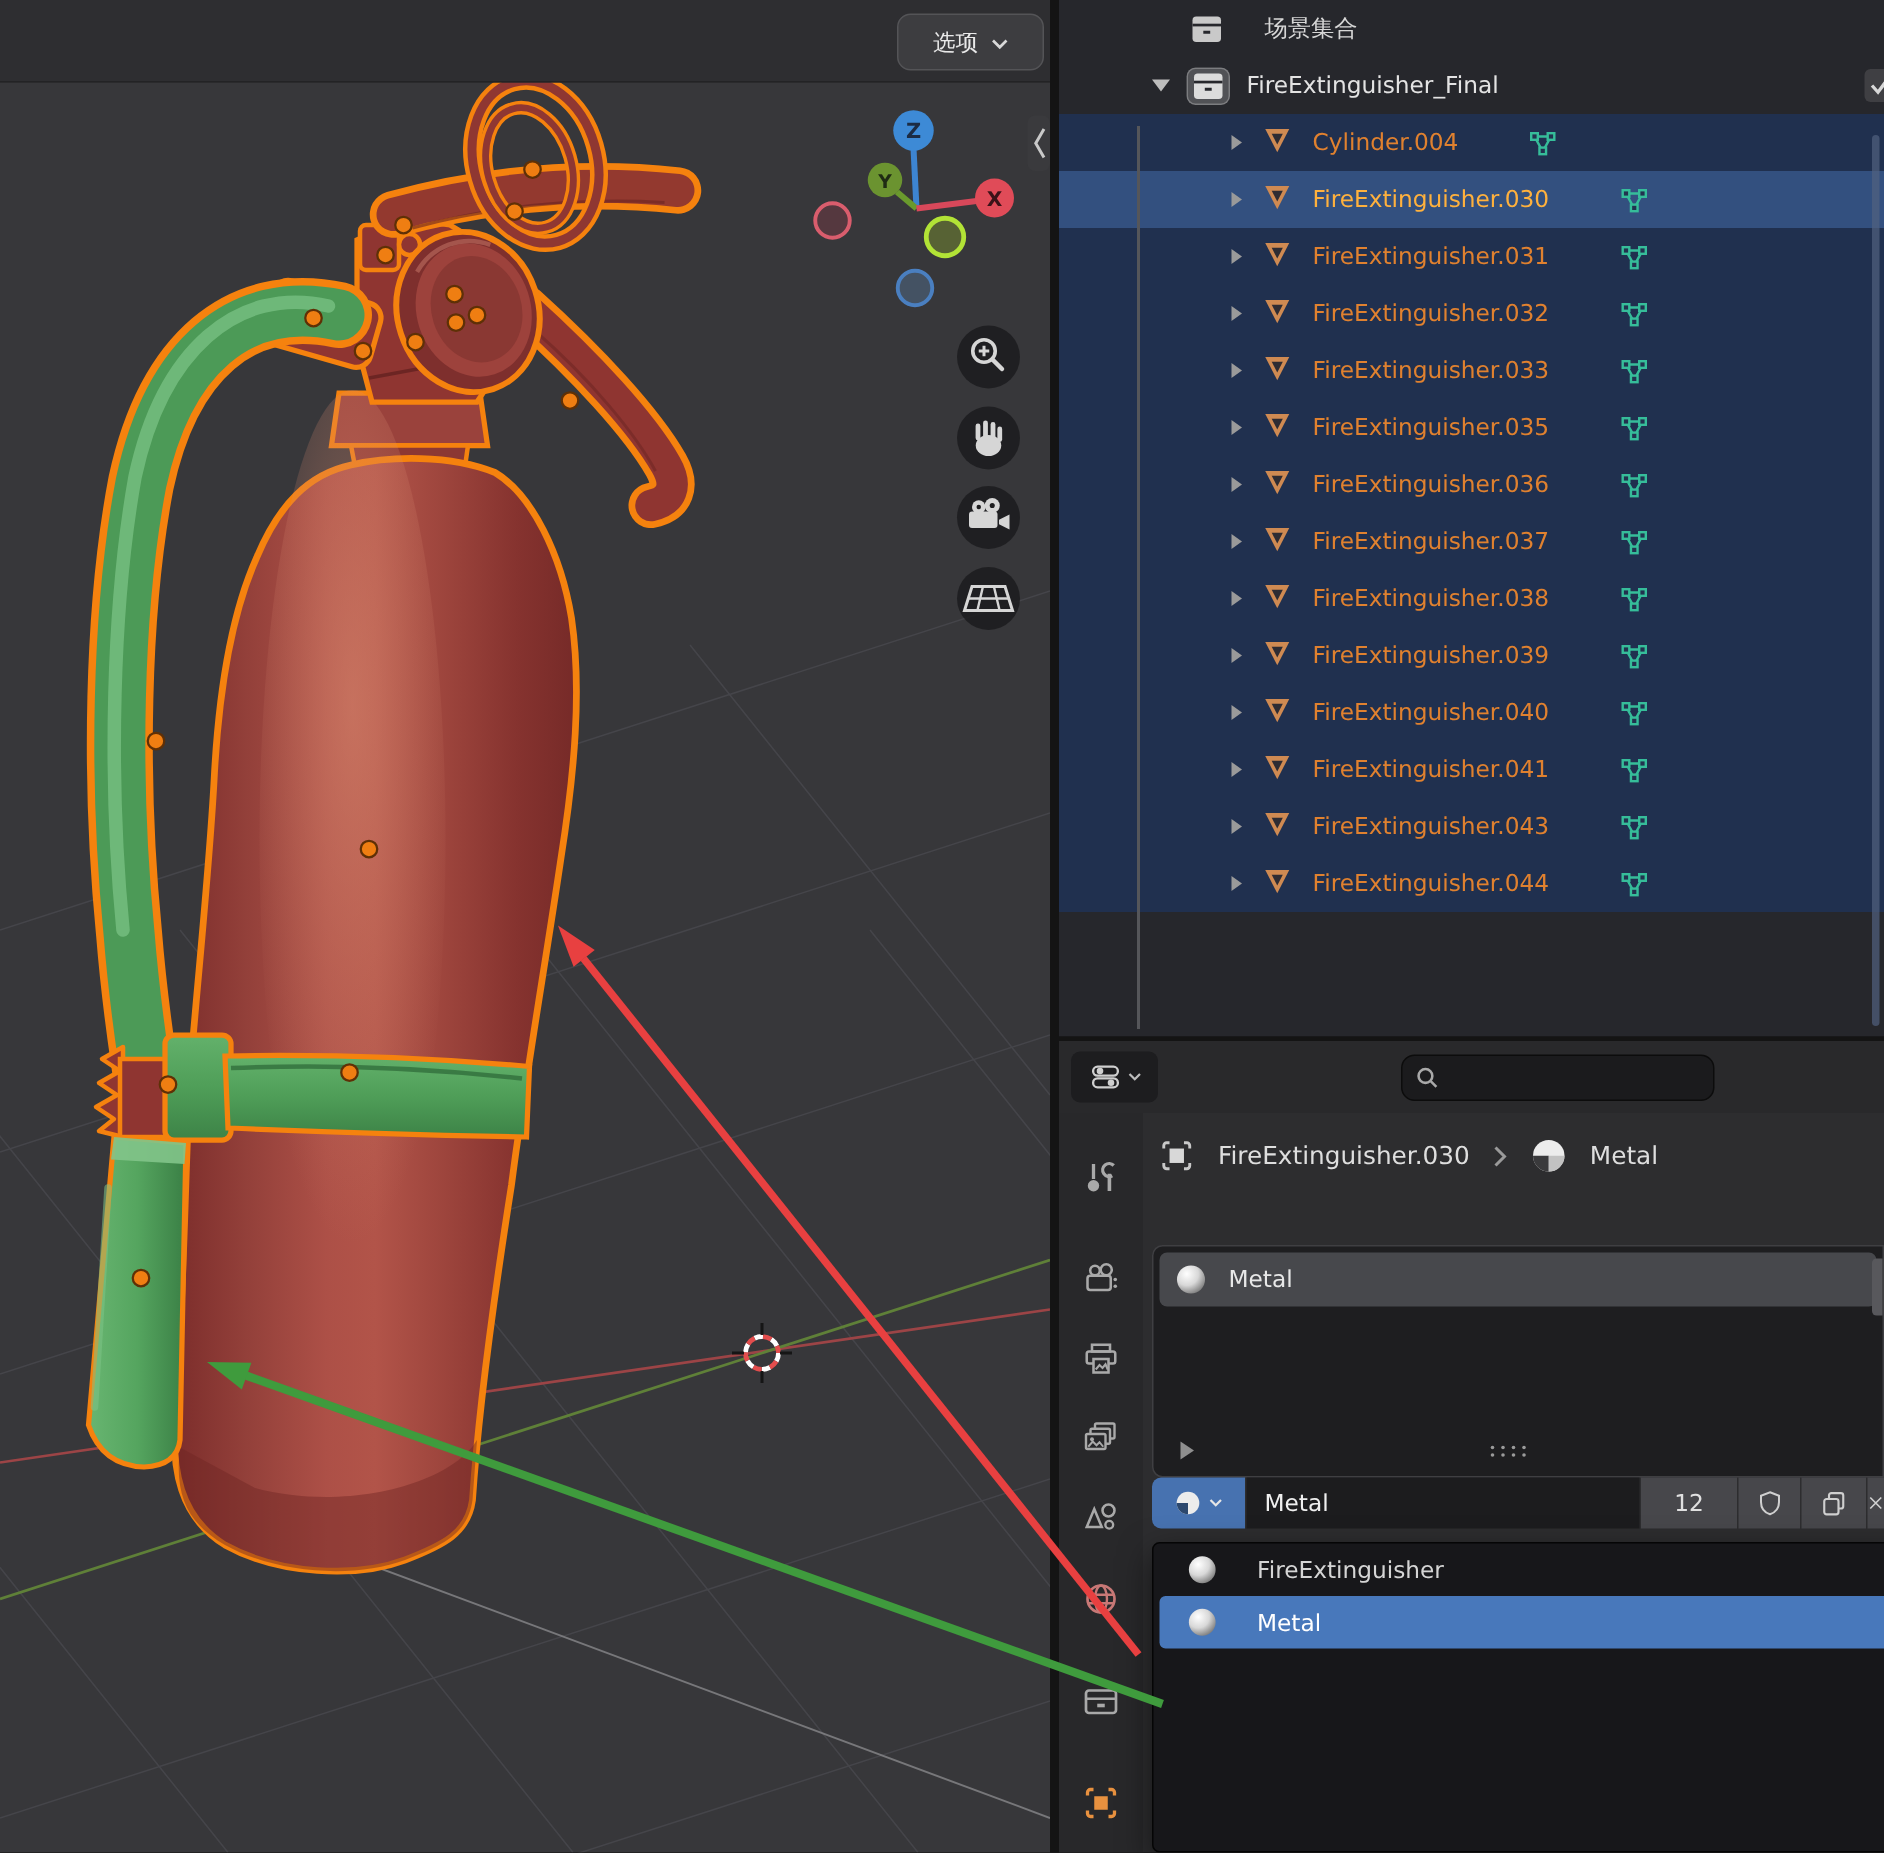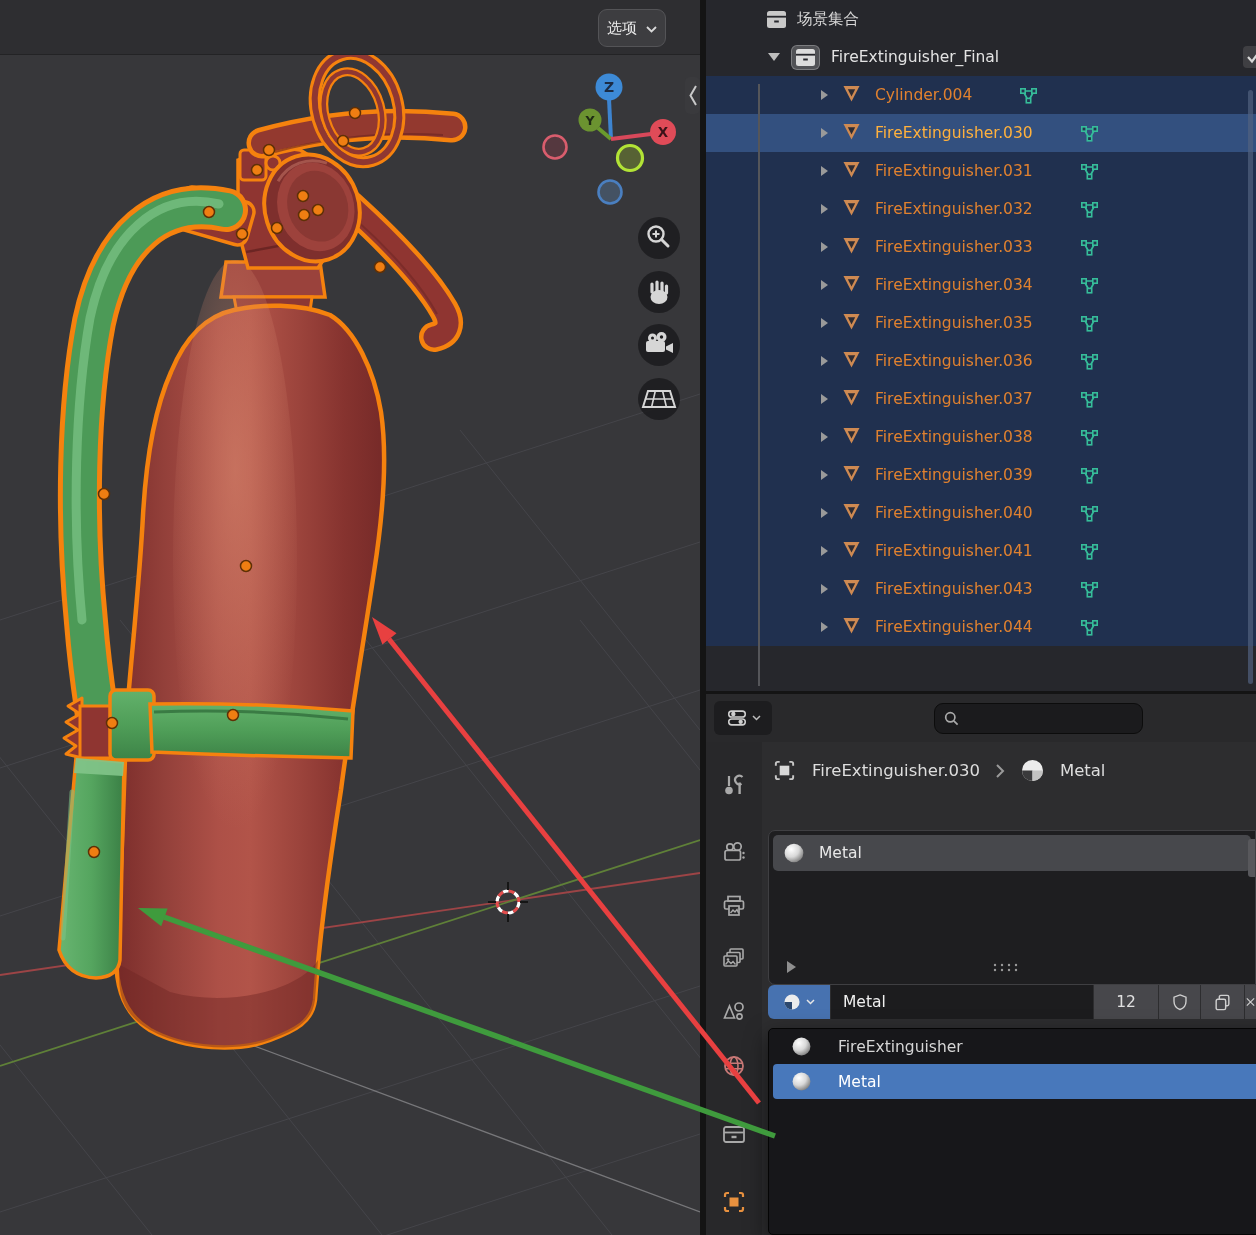--- a/index.html
+++ b/index.html
@@ -2,30 +2,30 @@
 <html><head>
 <meta charset="utf-8">
 <style>
   * { margin:0; padding:0; box-sizing:border-box; }
   html,body { width:1256px; height:1235px; background:#141414; overflow:hidden;
     font-family:"DejaVu Sans","Liberation Sans",sans-serif; }
   #app { position:relative; width:1256px; height:1235px; background:#141414; }
 
   
   .viewport { position:absolute; left:0; top:0; width:700px; height:1235px; background:#37373a; }
-  .vp-options-btn { position:absolute; left:598px; top:9px; width:68px; height:38px;
+  .vp-options-btn { position:absolute; left:598px; top:9px; width:98px; height:38px;
     background:#3d3d40; border:1px solid #545457; border-radius:9px; color:#e9e9e9;
     font-size:15px; display:flex; align-items:center; justify-content:center; gap:9px; z-index:5; cursor:pointer; }
   .vp-options-btn svg { margin-top:2px; }
 
   
   .outliner { position:absolute; left:706px; top:0; width:550px; height:691px;
     background:#26272c; overflow:hidden; font-size:15.5px; }
   .ol-row { height:38px; display:flex; align-items:center; position:relative; }
-  .ol-row.head { padding-left:60px; gap:10px; color:#d6d6d6; }
+  .ol-row.head { padding-left:60px; gap:28px; color:#d6d6d6;margin-left:28px; }
   .ol-row.coll { padding-left:62px; gap:11px; color:#e3e3e3; }
   .ol-rows .ol-row { padding-left:115px; gap:13px; }
   .ol-row.selected { background:#20304f; }
   .ol-row.active   { background:#33507f; }
   .ol-row.selected .ol-label { color:#e0812f; }
   .ol-row.active   .ol-label { color:#ffb13d; }
   .mesh-ic { margin-left:34px; display:flex; }
   .tri-right { width:0; height:0; border-left:7px solid #9a9a9a;
     border-top:5px solid transparent; border-bottom:5px solid transparent; }
   .tri-down { width:0; height:0; border-top:8px solid #bdbdbd;
@@ -406,38 +406,20 @@
   </div>
         <div class="ol-row selected">
     <span class="tri-right"></span>
     <span class="obj-ic">
       <svg width="21" height="21" viewBox="0 0 21 21">
         <path d="M2.5 3 h16 L10.5 18.5 Z" fill="#cf8a52"></path>
         <path d="M6.8 6.2 h7.4 L10.5 13.4 Z" fill="rgba(18,27,46,.85)"></path>
       </svg>
     </span>
     <span class="ol-label">FireExtinguisher.033</span>
-    <span class="mesh-ic">
-      <svg width="19" height="19" viewBox="0 0 19 19">
-        <path d="M4 5 H15 M4 5 L9.5 15 M15 5 L9.5 15" stroke="#36bd9a" stroke-width="1.7" fill="none"></path>
-        <rect x="1.8" y="2.8" width="4.4" height="4.4" fill="#22324f" stroke="#36bd9a" stroke-width="1.6"></rect>
-        <rect x="12.8" y="2.8" width="4.4" height="4.4" fill="#22324f" stroke="#36bd9a" stroke-width="1.6"></rect>
-        <rect x="7.3" y="12.4" width="4.4" height="4.4" fill="#22324f" stroke="#36bd9a" stroke-width="1.6"></rect>
-      </svg>
-    </span>
-  </div>
-        <div class="ol-row selected">
-    <span class="tri-right"></span>
-    <span class="obj-ic">
-      <svg width="21" height="21" viewBox="0 0 21 21">
-        <path d="M2.5 3 h16 L10.5 18.5 Z" fill="#cf8a52"></path>
-        <path d="M6.8 6.2 h7.4 L10.5 13.4 Z" fill="rgba(18,27,46,.85)"></path>
-      </svg>
-    </span>
-    <span class="ol-label">FireExtinguisher.034</span>
     <span class="mesh-ic">
       <svg width="19" height="19" viewBox="0 0 19 19">
         <path d="M4 5 H15 M4 5 L9.5 15 M15 5 L9.5 15" stroke="#36bd9a" stroke-width="1.7" fill="none"></path>
         <rect x="1.8" y="2.8" width="4.4" height="4.4" fill="#22324f" stroke="#36bd9a" stroke-width="1.6"></rect>
         <rect x="12.8" y="2.8" width="4.4" height="4.4" fill="#22324f" stroke="#36bd9a" stroke-width="1.6"></rect>
         <rect x="7.3" y="12.4" width="4.4" height="4.4" fill="#22324f" stroke="#36bd9a" stroke-width="1.6"></rect>
       </svg>
     </span>
   </div>
         <div class="ol-row selected">

